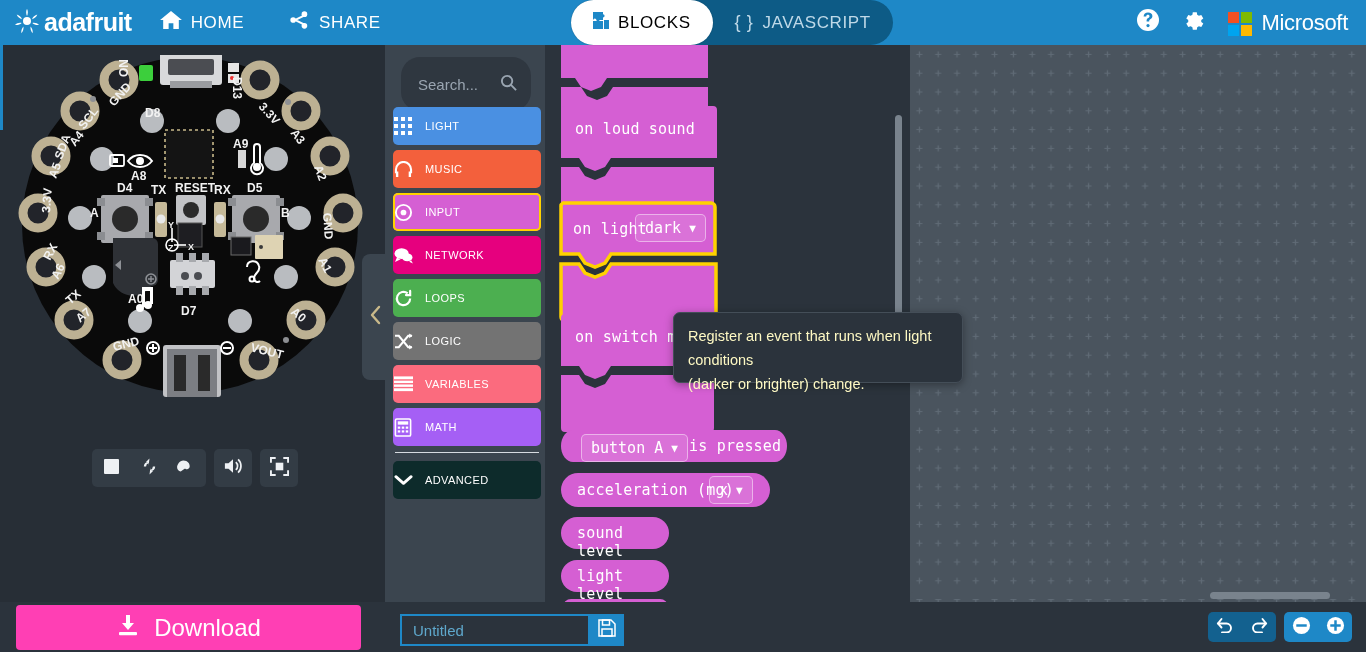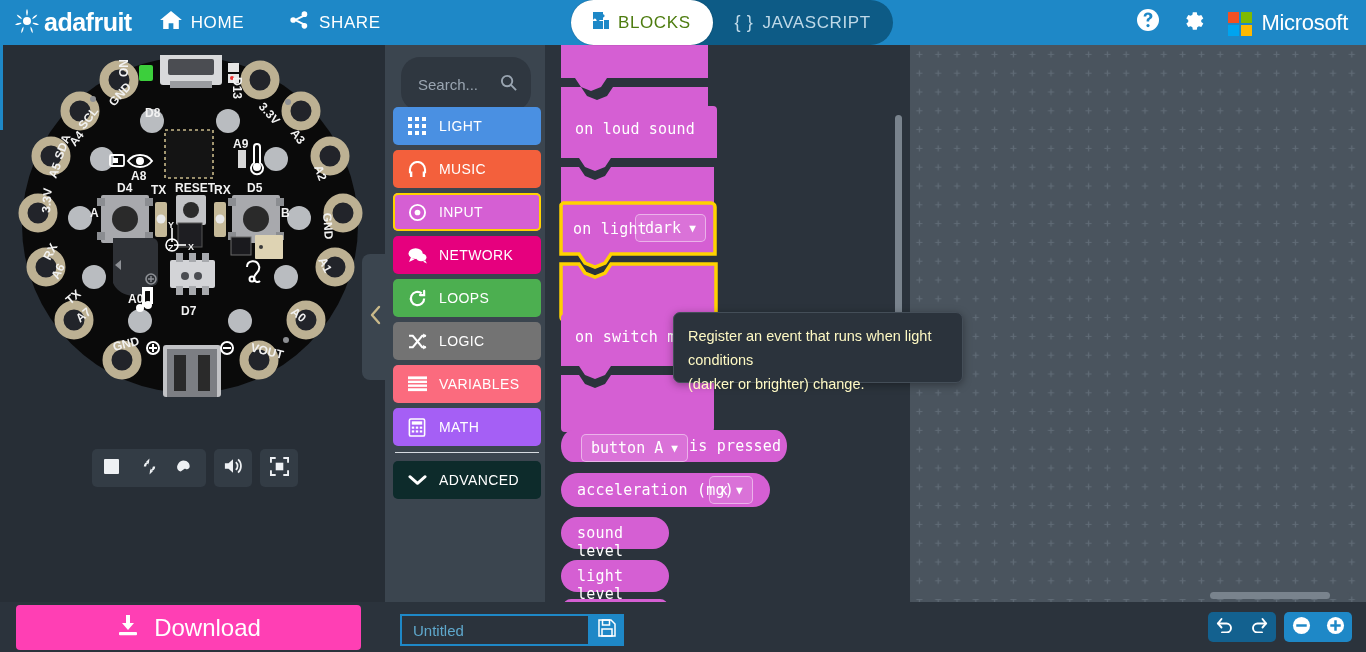--- a/index.html
+++ b/index.html
@@ -28,21 +28,21 @@
     position:absolute; left: 571px; top: 0px; height: 45px;
     display:flex; align-items:center;
     background: #0d5b86; border-radius: 23px; padding: 0;
   }
   .tab {
     display:flex; align-items:center; gap:9px;
     height: 45px; padding: 0 22px; border-radius: 23px;
     font-size: 17px; letter-spacing: .6px; cursor:pointer;
     color: #bfd9e8;
   }
-  .tab.active { background: #fff; color: #4d7c0f; box-shadow: 0 0 0 1px rgba(0,0,0,.06); }
+  .tab.active { background: #fff; color: #000000; box-shadow: 0 0 0 1px rgba(0,0,0,.06); }
   .tab .glyph { font-size: 18px; }
 
   .topright { position:absolute; right: 0; top:0; height:45px; display:flex; align-items:center; }
   .icon-btn {
     width: 44px; height: 45px; display:flex; align-items:center; justify-content:center;
     cursor:pointer; font-size: 21px;
   }
   .ms-logo { display:flex; align-items:flex-end; gap:9px; padding: 0 18px 0 14px; cursor:pointer; }
   .ms-squares { display:grid; grid-template-columns: 11px 11px; grid-template-rows: 11px 11px; gap: 2px; }
   .ms-text { font-size: 22px; letter-spacing: -.3px; }
@@ -70,22 +70,22 @@
   }
   .search-box {
     position:absolute; left: 16px; top: 12px; width: 130px; height: 54px;
     background: #2f3740; border-radius: 19px;
     display:flex; align-items:center; justify-content: space-between;
     padding: 0 14px 0 17px; color:#9aa5b1; font-size: 15px; cursor: text;
   }
   .cat-list { position:absolute; left:8px; top: 62px; width: 148px; }
   .cat {
     height: 38px; border-radius: 5px; margin-bottom: 5px;
-    display:flex; align-items:center; gap: 12px; padding-left: 14px;
-    color:#fff; font-size: 14px; letter-spacing:.4px; cursor:pointer;
+    display:flex; align-items:center; gap: 12px; 
+    color:#fff; font-size: 11px; letter-spacing:.4px; cursor:pointer;
     box-sizing: border-box;
   }
   .cat.selected { box-shadow: 0 0 0 2px #ffd200 inset; }
   .cat .ci { width:20px; height:20px; display:flex; align-items:center; justify-content:center; }
   .cat-sep { height:1px; background:#d6dbe0; margin: 6px 2px 8px 2px; }
 
   .collapse-tab {
     position:absolute; left: 362px; top: 254px; width: 26px; height: 126px;
     background: #3b454f; border-radius: 8px 0 0 8px;
     display:flex; align-items:center; justify-content:center; cursor:pointer;

